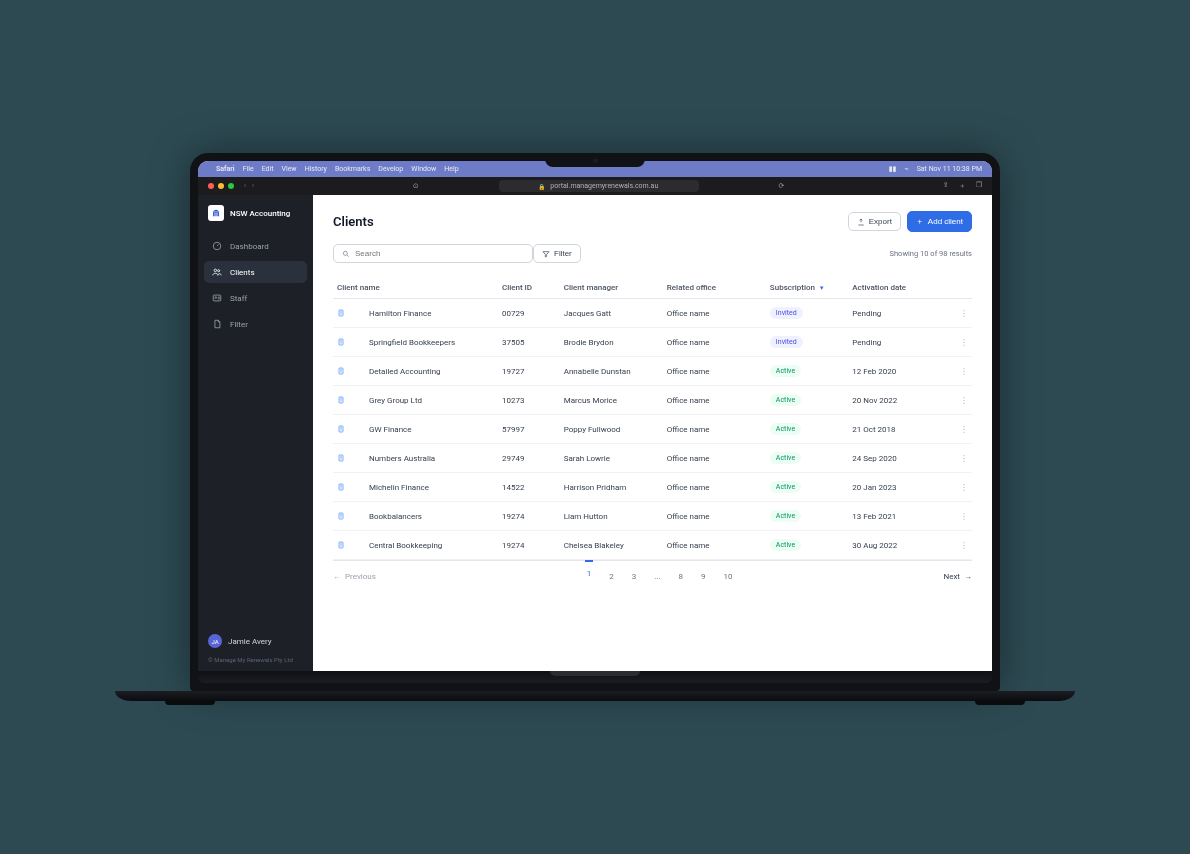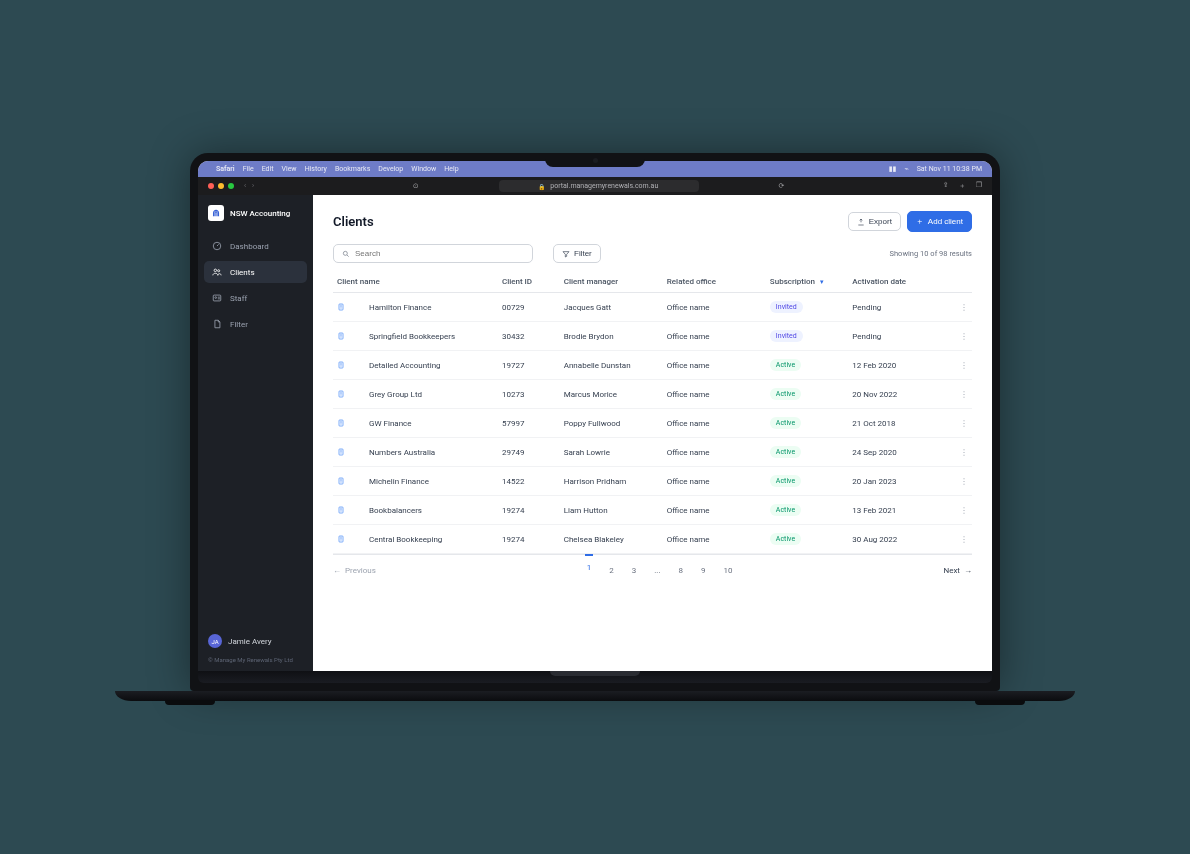--- a/index.html
+++ b/index.html
@@ -180,22 +180,22 @@
     border-radius: 5px;
     display: inline-flex;
     align-items: center;
     gap: 4px;
     cursor: pointer;
   }
   .btn.primary { background: #2f6de6; color:#fff; border-color:#2f6de6;}
   .controls-row {
     display: flex;
     align-items: center;
-    gap: 20px;
-    margin-bottom: 8px;
+    gap: 0;
+    margin-bottom: 14px;
   }
   .search-box {
     display: flex;
     align-items: center;
     gap: 5px;
     border: 1px solid #d1d5db;
     border-radius: 5px;
     padding: 4px 8px;
     width: 200px;
     color: #6b7280;
@@ -465,21 +465,21 @@
                     <div class="client-cell">
                       <span class="client-icon">
                         <svg width="8" height="8" viewBox="0 0 24 24" fill="none" stroke="#3b82f6" stroke-width="2">
                           <rect x="6" y="3" width="12" height="18" rx="2"></rect>
                           <path d="M10 7h4M10 11h4M10 15h4"></path>
                         </svg>
                       </span>
                       <span>Springfield Bookkeepers</span>
                     </div>
                   </td>
-    <td>30432</td>
+    <td>37505</td>
     <td>Brodie Brydon</td>
     <td>Office name</td>
     <td><span class="badge invited">Invited</span></td>
     <td>Pending</td>
     <td class="row-menu">⋮</td>
   </tr>
                 <tr>
     <td>
                     <div class="client-cell">
                       <span class="client-icon">

